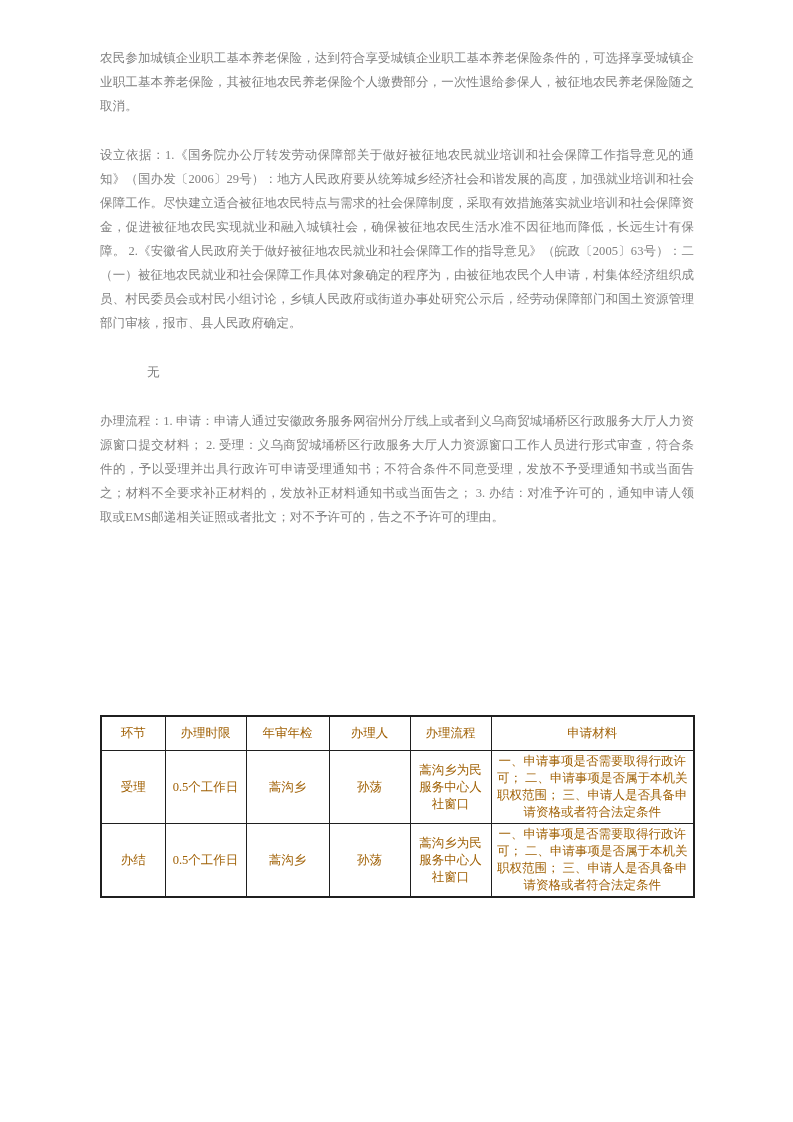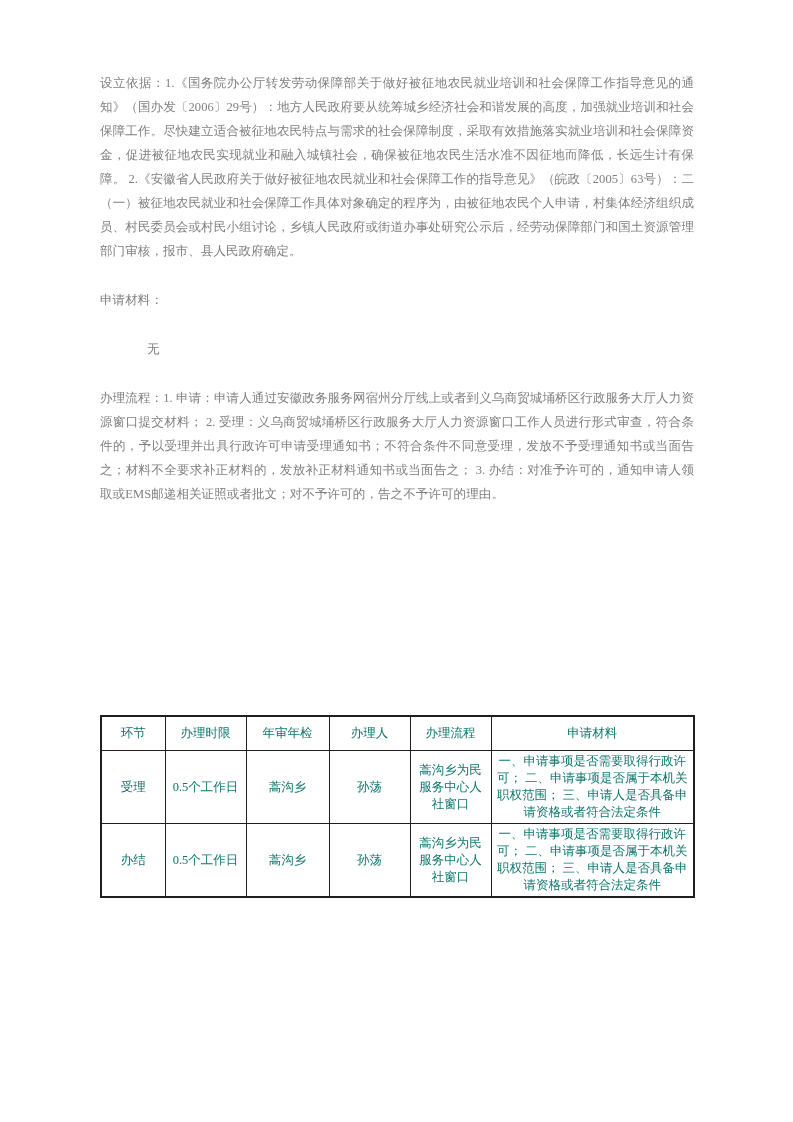--- a/index.html
+++ b/index.html
@@ -31,21 +31,21 @@
     text-align: left;
   }
   table.proc-table {
     position: absolute;
     left: 100px;
     top: 715px;
     width: 593px;
     table-layout: fixed;
     border-collapse: collapse;
     border: 2px solid #1f1f1f;
-    color: #0f766e;
+    color: #a16207;
     font-size: 12.5px;
   }
   table.proc-table th,
   table.proc-table td {
     border: 1px solid #1f1f1f;
     text-align: center;
     vertical-align: middle;
     font-weight: normal;
     padding: 2px 4px;
     line-height: 17px;
@@ -54,26 +54,26 @@
   table.proc-table thead th { height: 29px; }
   table.proc-table tbody td { height: 67px; }
   td.duty-cell { line-height: 16px; margin-top: 28px; }
 </style>
 </head>
 <body>
 
 <div class="page">
 
   <div class="doc">
+    <p class="para first">农民参加城镇企业职工基本养老保险，达到符合享受城镇企业职工基本养老保险条件的，可选择享受城镇企业职工基本养老保险，其被征地农民养老保险个人缴费部分，一次性退给参保人，被征地农民养老保险随之取消。</p>
 
 
     <p class="para">设立依据：1.《国务院办公厅转发劳动保障部关于做好被征地农民就业培训和社会保障工作指导意见的通知》（国办发〔2006〕29号）：地方人民政府要从统筹城乡经济社会和谐发展的高度，加强就业培训和社会保障工作。尽快建立适合被征地农民特点与需求的社会保障制度，采取有效措施落实就业培训和社会保障资金，促进被征地农民实现就业和融入城镇社会，确保被征地农民生活水准不因征地而降低，长远生计有保障。 2.《安徽省人民政府关于做好被征地农民就业和社会保障工作的指导意见》（皖政〔2005〕63号）：二（一）被征地农民就业和社会保障工作具体对象确定的程序为，由被征地农民个人申请，村集体经济组织成员、村民委员会或村民小组讨论，乡镇人民政府或街道办事处研究公示后，经劳动保障部门和国土资源管理部门审核，报市、县人民政府确定。</p>
 
 
-    <p class="para">申请材料：</p>
 
     <p class="para indent">无</p>
 
     <p class="para">办理流程：1. 申请：申请人通过安徽政务服务网宿州分厅线上或者到义乌商贸城埇桥区行政服务大厅人力资源窗口提交材料； 2. 受理：义乌商贸城埇桥区行政服务大厅人力资源窗口工作人员进行形式审查，符合条件的，予以受理并出具行政许可申请受理通知书；不符合条件不同意受理，发放不予受理通知书或当面告之；材料不全要求补正材料的，发放补正材料通知书或当面告之； 3. 办结：对准予许可的，通知申请人领取或EMS邮递相关证照或者批文；对不予许可的，告之不予许可的理由。</p>
   </div>
 
   <table class="proc-table">
     <colgroup>
       <col style="width:64px">
       <col style="width:81px">

